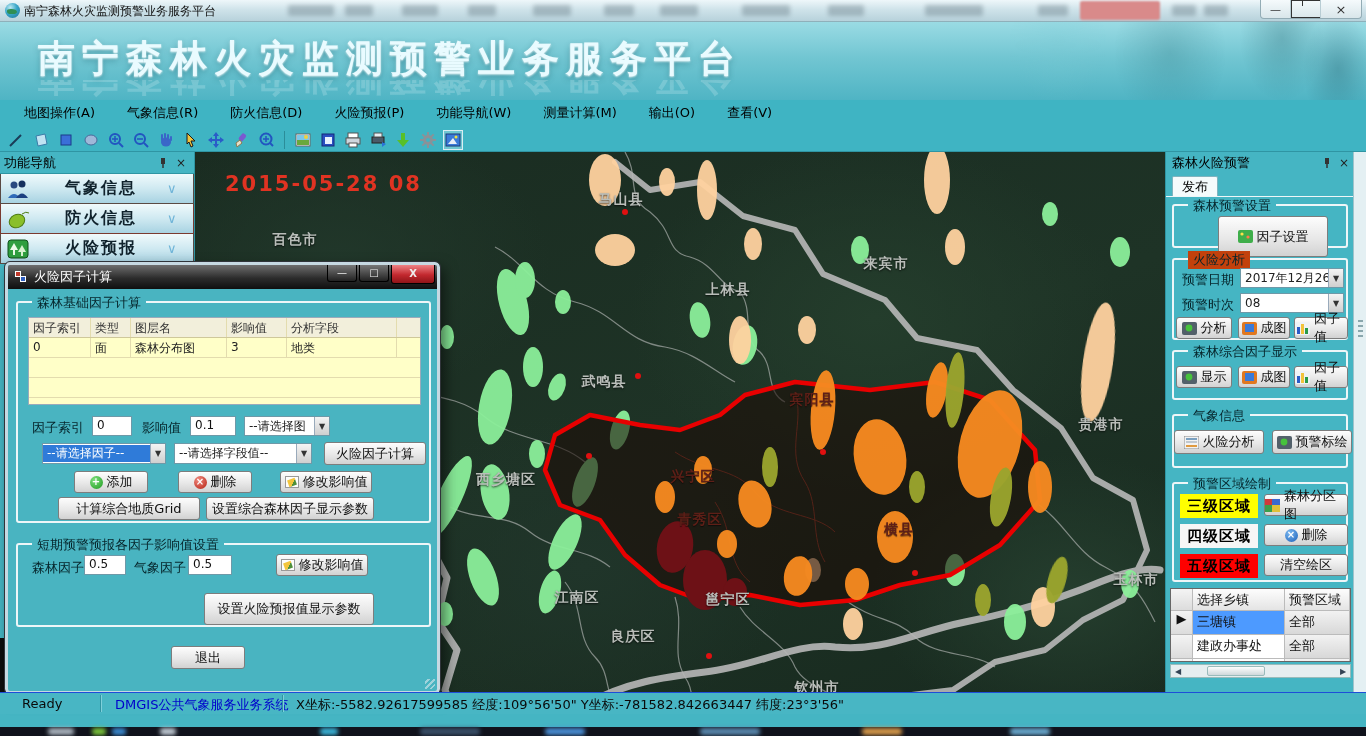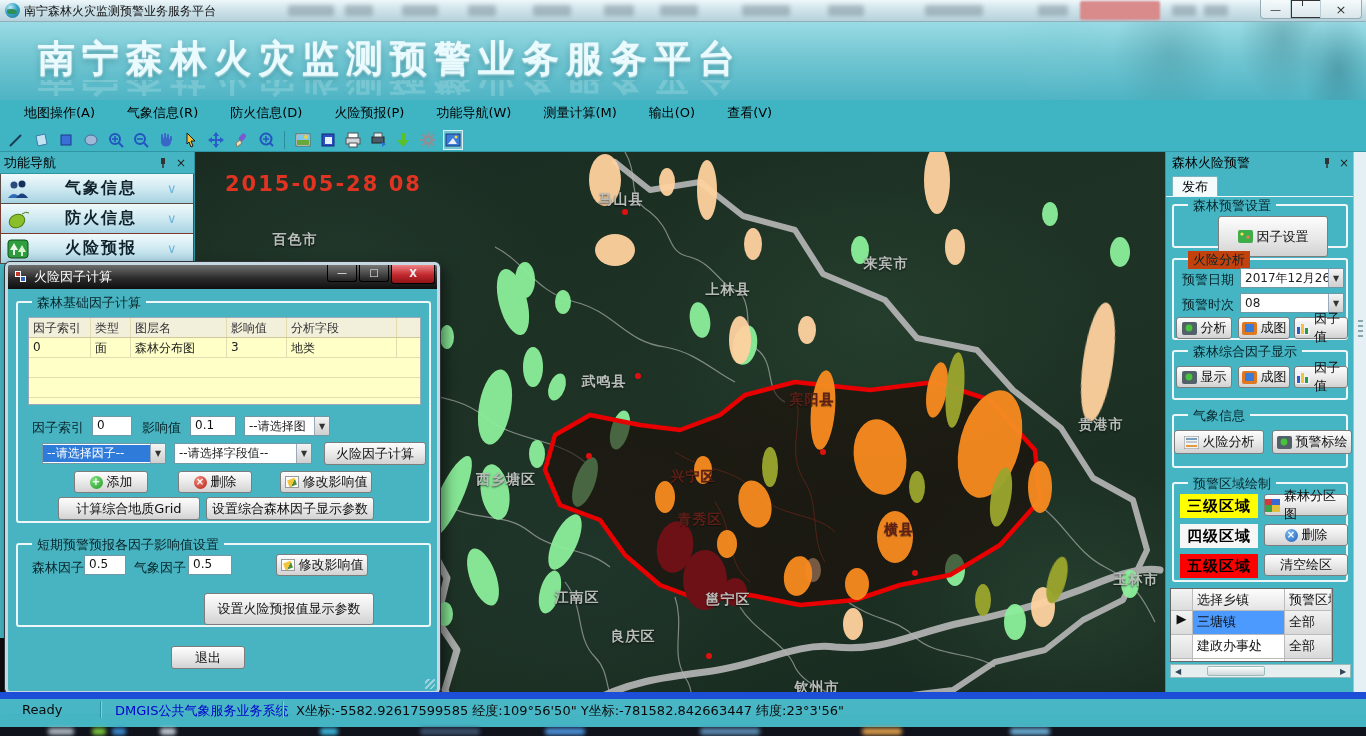--- a/index.html
+++ b/index.html
@@ -136,42 +136,42 @@
   
   #rpanel { left:1165px; top:0; width:201px; height:553px; background:#45b5c3; border-left:1px solid #2f95a3; overflow:hidden; }
   #rpanel .hdr { position:relative; height:22px; font-size:13px; color:#000; line-height:22px; padding-left:6px; }
   .rtab { position:absolute; left:6px; top:24px; width:46px; height:20px; background:#f4fbfc;
     border:1px solid #7fb4bf; border-bottom:none; border-radius:2px 2px 0 0;
     font-size:13px; color:#000; text-align:center; line-height:20px; }
   .tabline { position:absolute; left:0; top:44px; width:187px; height:1px; background:#eef6f8; }
   .rbtn-ico { width:15px; height:13px; flex:none; }
   .lvl { position:absolute; width:78px; height:24px; font-size:15px; font-weight:bold; color:#000;
     display:flex; align-items:center; justify-content:center; letter-spacing:1px; }
-  .towns { position:absolute; left:4px; top:436px; width:163px; height:74px; background:#fff;
+  .towns { position:absolute; left:4px; top:436px; width:181px; height:74px; background:#fff;
     border:1px solid #666; overflow:hidden; }
   .trow { display:flex; height:24px; border-bottom:1px solid #bbb; }
   .trow.head { height:22px; background:linear-gradient(180deg,#fdfdfd,#e4e4e4); }
   .tc { border-right:1px solid #bbb; font-size:13px; color:#111; padding:2px 4px; white-space:nowrap; overflow:hidden; }
   .tc.sel-col { width:22px; background:linear-gradient(180deg,#f4f4f4,#dcdcdc); padding:0; text-align:center; }
   .tc.town { width:92px; }
   .tc.area { flex:1; background:linear-gradient(180deg,#f2f2f2,#d8d8d8); }
   .trow.selected .town { background:#4d9aff; }
   .vsb { position:absolute; right:0; top:458px; width:11px; height:52px; background:#e9f0f2; border-left:1px solid #aac; font-size:7px; color:#345; text-align:center;}
   .hscroll { position:absolute; left:4px; top:512px; width:181px; height:14px; background:#e6eef0;
     border:1px solid #9bb; display:flex; align-items:center; }
   .hscroll .ar { width:14px; font-size:8px; color:#345; text-align:center; }
   .hscroll .thumb { width:58px; height:10px; margin-left:22px;
     background:linear-gradient(180deg,#fdfdfd,#cfd8db); border:1px solid #9bb; border-radius:2px; }
   .rscrollbar { position:absolute; right:0; top:0; width:13px; height:553px; background:#e4f0f3; border-left:1px solid #9fc3cb; }
   .rscrollbar .dots { position:absolute; left:4px; top:168px; width:5px; height:18px;
     background:repeating-linear-gradient(180deg,#8aa7ad 0 2px, transparent 2px 5px); }
 
   
   #statusbar { left:0; top:692px; width:1366px; height:22px; background:#48b6c4;
-    border-top:7px solid #1d4ed8; font-size:13px; color:#0a0a0a; }
+    border-top:1px solid #1d4ed8; font-size:13px; color:#0a0a0a; }
   #statusbar .cell { position:absolute; top:3px; white-space:nowrap; }
   #statusbar .sep { position:absolute; top:2px; width:1px; height:17px; background:#2f95a3; box-shadow:1px 0 0 #7fd0da; }
   #taskbar { left:0; top:727px; width:1366px; height:9px; background:#10121c; }
   #taskbar i { position:absolute; top:1px; height:7px; border-radius:3px; filter:blur(2px); display:block; }
 </style>
 </head>
 <body>
 
 <div id="app">
 

